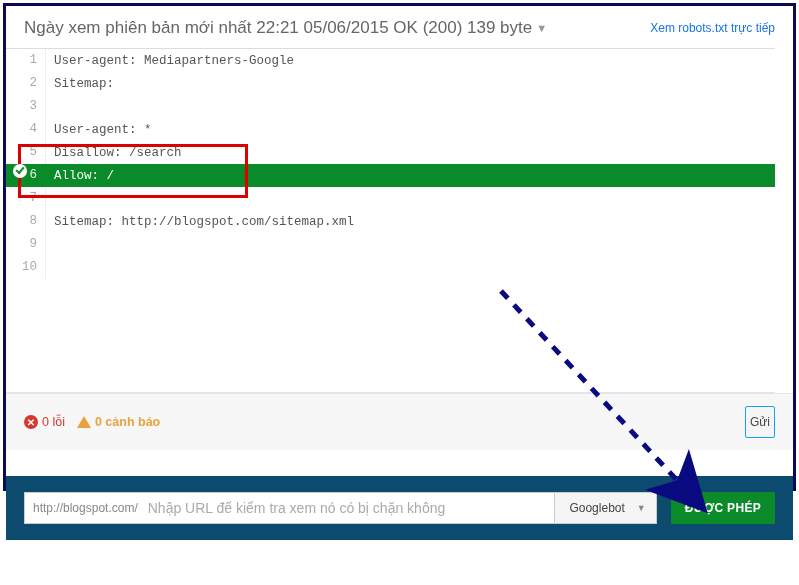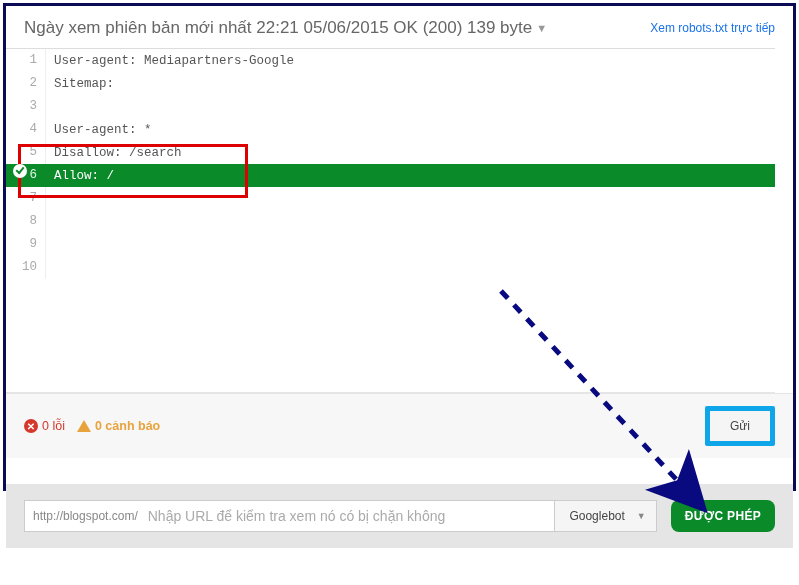--- a/index.html
+++ b/index.html
@@ -18,30 +18,30 @@
   .line.highlight .gutter { color: #e0f5e4; border-right: 1px solid #0b8a2a; position: relative; }
   .check-icon { display: inline-block; width: 14px; height: 14px; background: #fff; border-radius: 50%; position: relative; margin-right: 2px; }
   .check-icon::after { content: ""; position: absolute; left: 3px; top: 3px; width: 6px; height: 3px; border-left: 2px solid #0b8a2a; border-bottom: 2px solid #0b8a2a; transform: rotate(-50deg); }
   .red-box { position: absolute; border: 3px solid #d00; pointer-events: none; }
   .status-row { background: #f7f7f7; border-top: 1px solid #e5e5e5; padding: 12px 18px; display: flex; justify-content: space-between; align-items: center; }
   .status-left { font-size: 12.5px; display: flex; align-items: center; gap: 4px; }
   .err-icon { display: inline-flex; align-items: center; justify-content: center; width: 14px; height: 14px; background: #d6372b; color: #fff; border-radius: 50%; font-size: 10px; font-weight: bold; }
   .warn-icon { display: inline-flex; align-items: center; justify-content: center; width: 0; height: 0; border-left: 7px solid transparent; border-right: 7px solid transparent; border-bottom: 12px solid #e8a33d; position: relative; }
   .err-text { color: #d6372b; font-weight: 400; }
   .warn-text { color: #e8a33d; font-weight: 700; }
-  .btn { background: #f5f5f5; border: 5px solid #0ea5e9; color: #444; font-size: 12px; padding: 8px 20px; border-radius: 2px; cursor: pointer; }
+  .btn { background: #f5f5f5; border: 1px solid #0ea5e9; color: #444; font-size: 12px; padding: 8px 4px; border-radius: 2px; cursor: pointer; }
   .gap { height: 26px; background: #fff; }
-  .test-row { background: #e5e5e5; padding: 16px 18px; display: flex; align-items: center; gap: 0; }
+  .test-row { background: #0c4a6e; padding: 16px 18px; display: flex; align-items: center; gap: 0; }
   .url-group { flex: 1; display: flex; align-items: center; background: #fff; border: 1px solid #ccc; height: 32px; }
   .url-prefix { color: #888; font-size: 12px; padding: 0 4px 0 8px; border-right: none; white-space: nowrap; }
   .url-input { flex: 1; border: none; outline: none; font-size: 14px; padding: 0 6px; color: #333; height: 100%; }
   .url-input::placeholder { color: #aaa; }
   .select-bot { display: flex; align-items: center; background: #f5f5f5; border: 1px solid #ccc; border-left: none; height: 32px; padding: 0 10px 0 14px; font-size: 12px; color: #444; cursor: pointer; gap: 12px; }
   .select-bot .tri { color: #888; font-size: 9px; }
-  .result-badge { background: #0b8a2a; color: #fff; font-size: 12px; font-weight: bold; height: 32px; display: flex; align-items: center; padding: 0 14px; margin-left: 14px; border-radius: 8px; letter-spacing: 0.3px; }
+  .result-badge { background: #0b8a2a; color: #fff; font-size: 12px; font-weight: bold; height: 32px; display: flex; align-items: center; padding: 0 14px; margin-left: 14px; border-radius: 1px; letter-spacing: 0.3px; }
   svg.arrow { position: absolute; pointer-events: none; }
 </style>
 </head>
 <body>
 
 <div class="frame">
 
   <div class="header">
     <div class="header-title">
       <span>Ngày xem phiên bản mới nhất 22:21 05/06/2015 OK (200) 139 byte</span>
@@ -75,20 +75,21 @@
       <div class="line highlight">
         <div class="gutter"><span class="check-icon"></span>6</div>
         <div class="code">Allow: /</div>
       </div>
       <div class="line">
         <div class="gutter">7</div>
         <div class="code"></div>
       </div>
       <div class="line">
         <div class="gutter">8</div>
+        <div class="code">Sitemap: http://blogspot.com/sitemap.xml</div>
       </div>
       <div class="line">
         <div class="gutter">9</div>
         <div class="code"></div>
       </div>
       <div class="line">
         <div class="gutter">10</div>
         <div class="code"></div>
       </div>
     </div>

